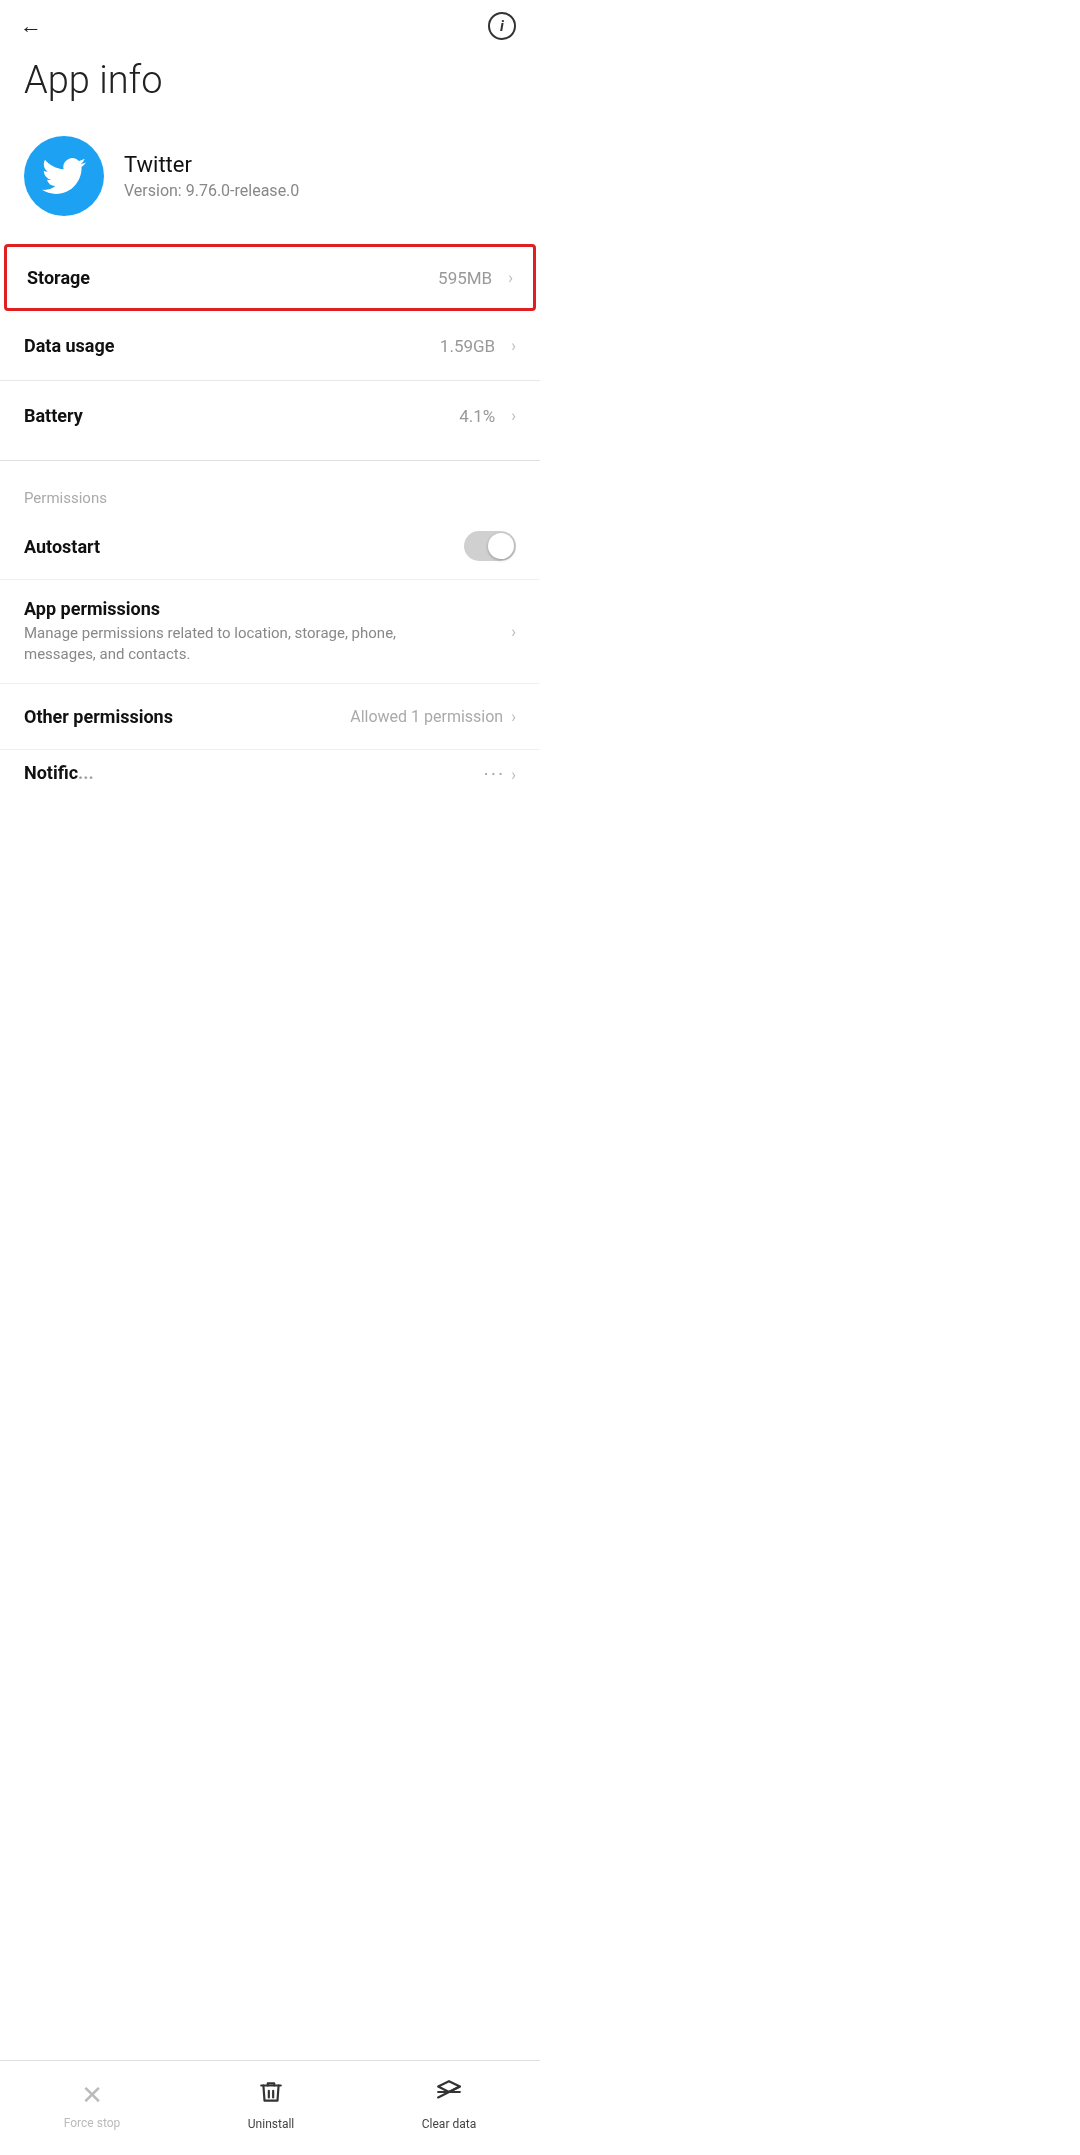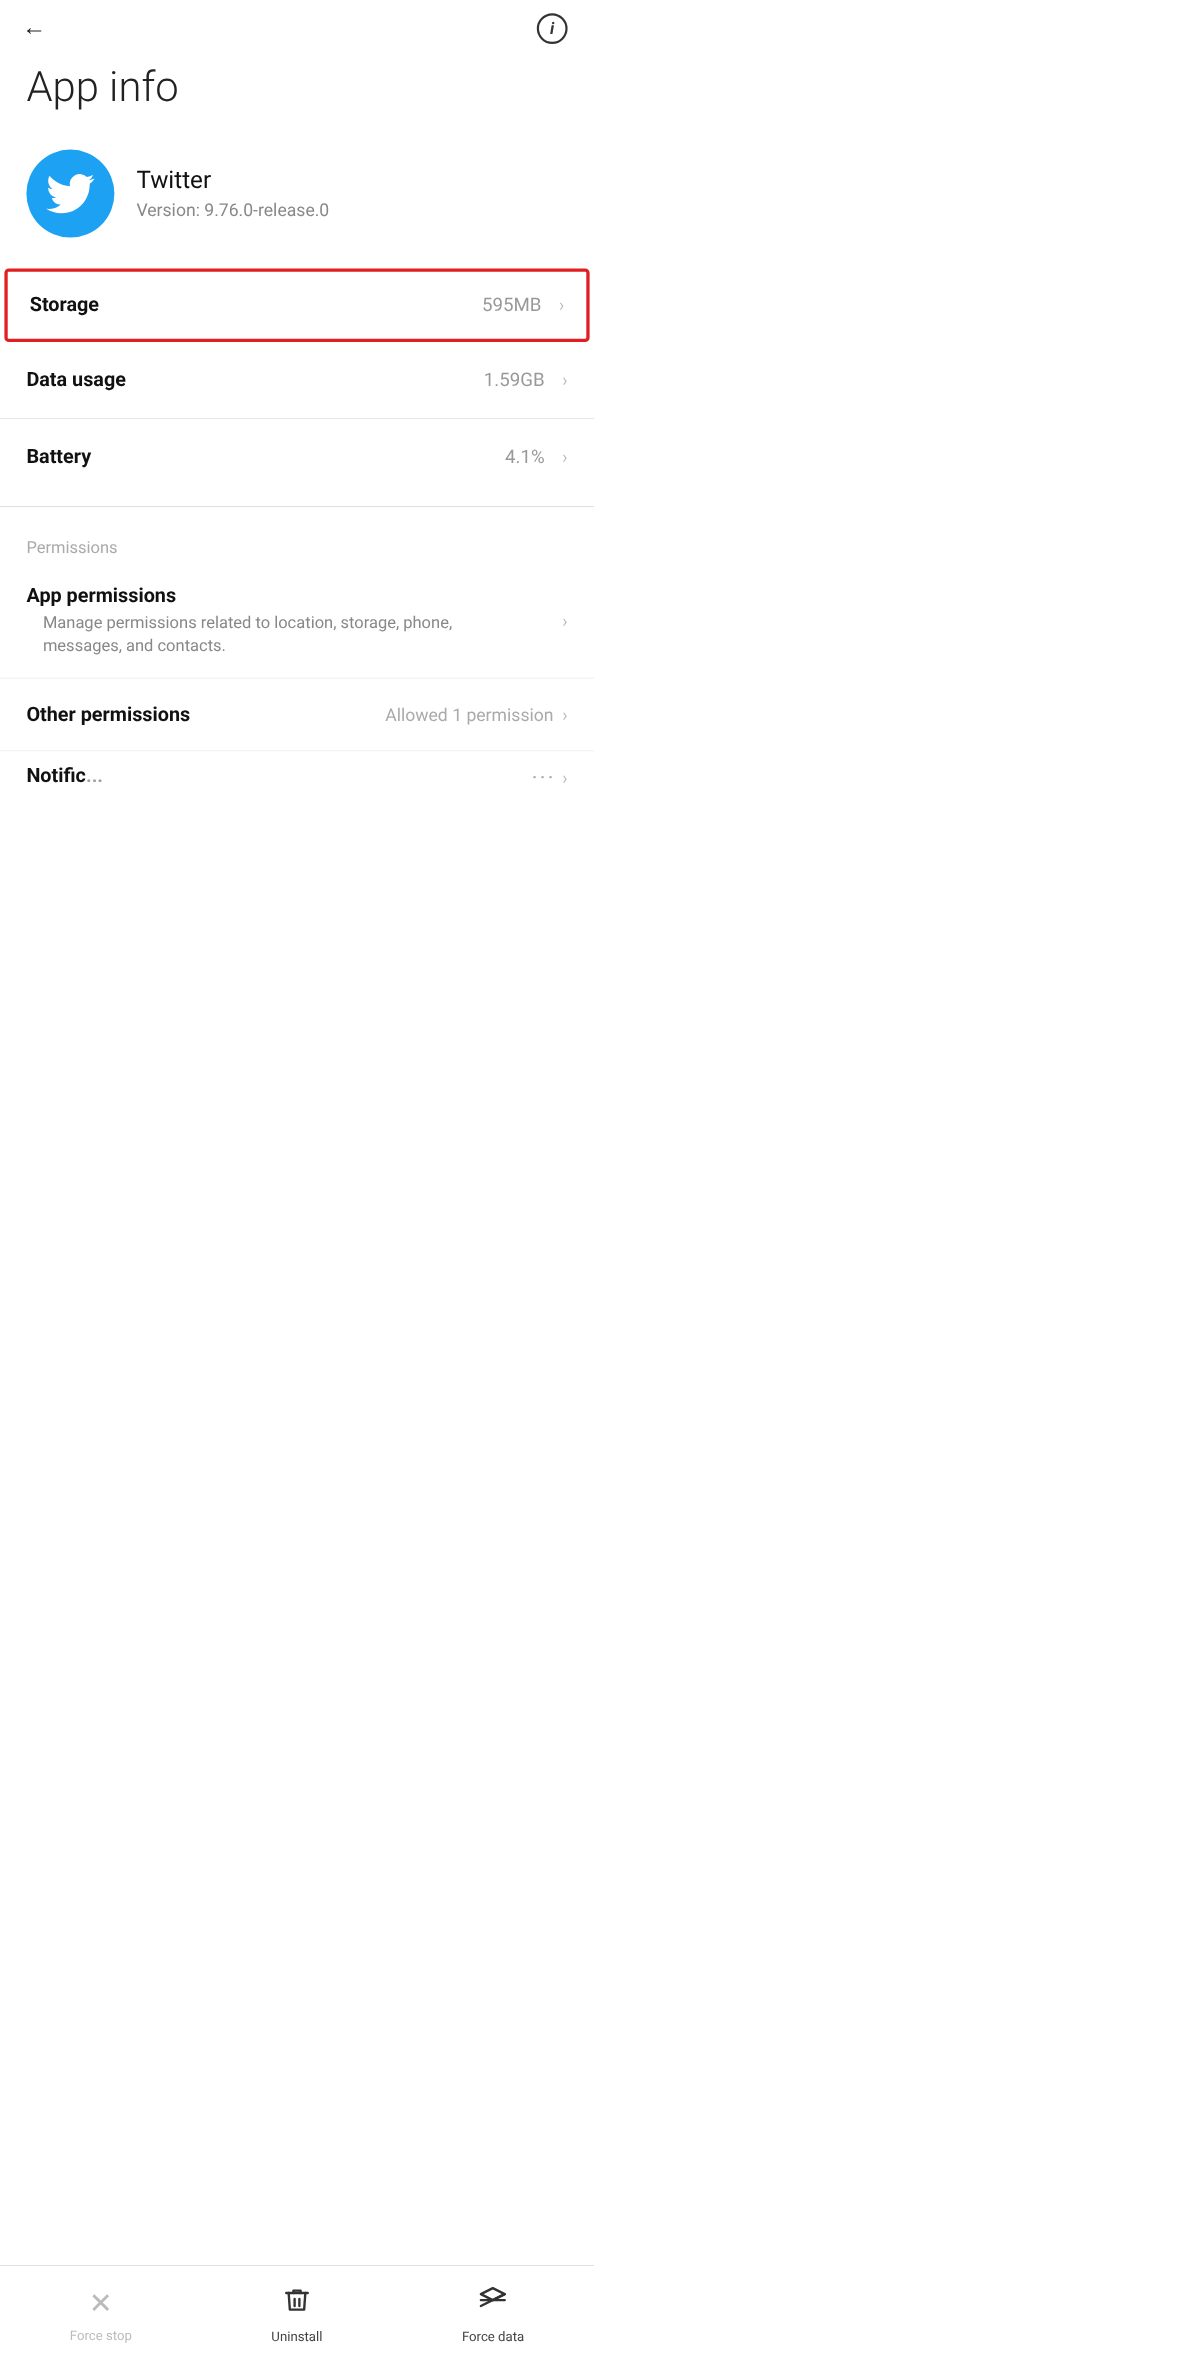--- a/index.html
+++ b/index.html
@@ -176,21 +176,20 @@
       font-weight: 700;
       color: #111;
     }
 
     .app-permissions-text .perm-desc {
       font-size: 15px;
       color: #888;
       margin-top: 4px;
       line-height: 1.4;
       max-width: 380px;
-      margin-left: 15px;
     }
 
     .other-permissions-row {
       display: flex;
       align-items: center;
       justify-content: space-between;
       padding: 22px 24px;
       border-bottom: 1px solid #f0f0f0;
       cursor: pointer;
     }
@@ -325,20 +324,26 @@
     <span class="section-value-row">
       <span>4.1%</span>
       <span class="chevron">›</span>
     </span>
   </div>
 
   <div class="divider"></div>
 
   <div class="section-group-label">Permissions</div>
 
+  <div class="autostart-row">
+    <span class="autostart-label">Autostart</span>
+    <div class="toggle">
+      <div class="toggle-knob"></div>
+    </div>
+  </div>
 
   <div class="app-permissions-row">
     <div class="app-permissions-text">
       <div class="perm-title">App permissions</div>
       <div class="perm-desc">Manage permissions related to location, storage, phone, messages, and contacts.</div>
     </div>
     <span class="chevron">›</span>
   </div>
 
   <div class="other-permissions-row">
@@ -376,15 +381,15 @@
     <span class="action-label">Uninstall</span>
   </div>
   <div class="bottom-action">
     <span class="action-icon">
       <svg xmlns="http://www.w3.org/2000/svg" width="26" height="26" viewBox="0 0 24 24" fill="none" stroke="#333" stroke-width="2" stroke-linecap="round" stroke-linejoin="round">
         <path d="M12 2L2 7l10 5 10-5-10-5z"></path>
         <line x1="2" y1="17" x2="22" y2="7"></line>
         <line x1="2" y1="12" x2="22" y2="12"></line>
       </svg>
     </span>
-    <span class="action-label">Force data</span>
+    <span class="action-label">Clear data</span>
   </div>
 </div>
 
 </body></html>

